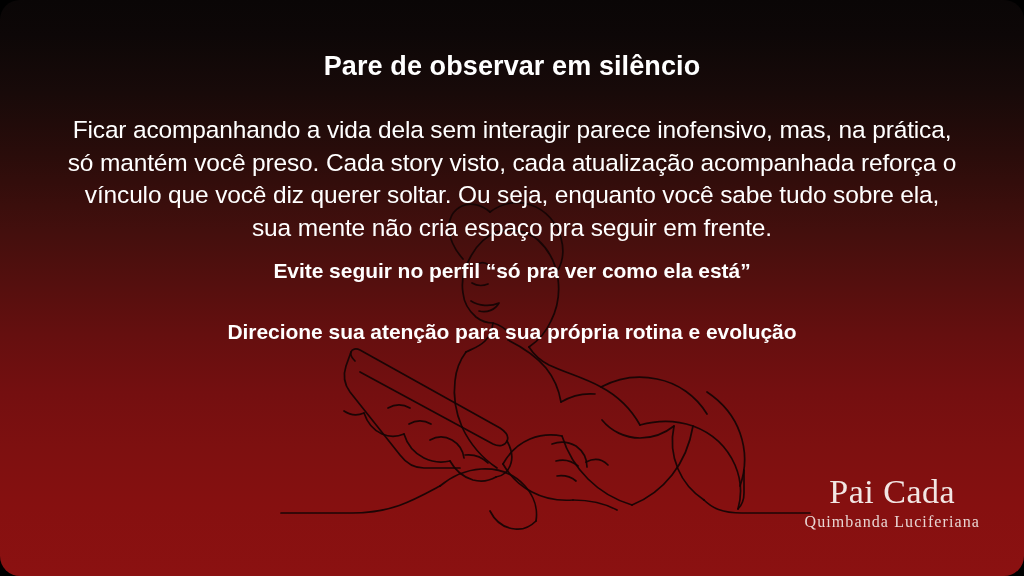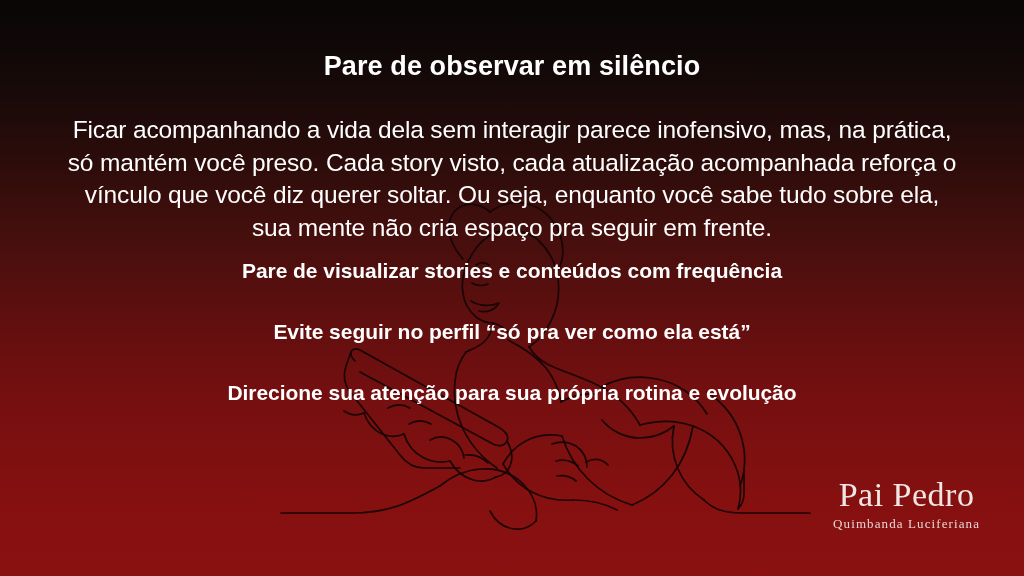--- a/index.html
+++ b/index.html
@@ -23,20 +23,21 @@
         #180a09 16%,
         #2a0c0a 27%,
         #430f0d 40%,
         #560f0e 50%,
         #650f0f 58%,
         #740f10 68%,
         #7e1010 78%,
         #861010 88%,
         #8b1111 100%);
     color: #ffffff;
+    border-radius: 20px;
   }
 
   
   #artwork {
     position: absolute;
     left: 0;
     top: 0;
     width: 1024px;
     height: 576px;
     pointer-events: none;
@@ -118,21 +119,21 @@
     font-family: "Liberation Serif", serif;
     font-size: 34px;
     font-weight: normal;
     color: #f2e6e4;
     letter-spacing: 0.5px;
     line-height: 1;
     white-space: nowrap;
   }
   .logo-tagline {
     font-family: "Liberation Serif", serif;
-    font-size: 13px;
+    font-size: 16px;
     color: #e8d6d3;
     letter-spacing: 1.1px;
     margin-top: 5px;
     white-space: nowrap;
   }
 </style>
 </head>
 <body>
 
 <div id="slide">
@@ -207,25 +208,24 @@
     </svg>
   </div>
 
   <div id="content">
 
     <div class="headline">Pare de observar em silêncio</div>
 
     <div class="paragraph">Ficar acompanhando a vida dela sem interagir parece inofensivo, mas, na prática, só mantém você preso. Cada story visto, cada atualização acompanhada reforça o vínculo que você diz querer soltar. Ou seja, enquanto você sabe tudo sobre ela, sua mente não cria espaço pra seguir em frente.</div>
 
     <div class="bullets">
-      <div class="bullet">Pare de visualizar stories e conteúdos com frequência</div>
       <div class="bullet">Evite seguir no perfil “só pra ver como ela está”</div>
       <div class="bullet">Direcione sua atenção para sua própria rotina e evolução</div>
     </div>
 
   </div>
 
   <div id="logo">
-    <div class="logo-name">Pai Pedro</div>
+    <div class="logo-name">Pai Cada</div>
     <div class="logo-tagline">Quimbanda Luciferiana</div>
   </div>
 
 </div>
 
 </body></html>

